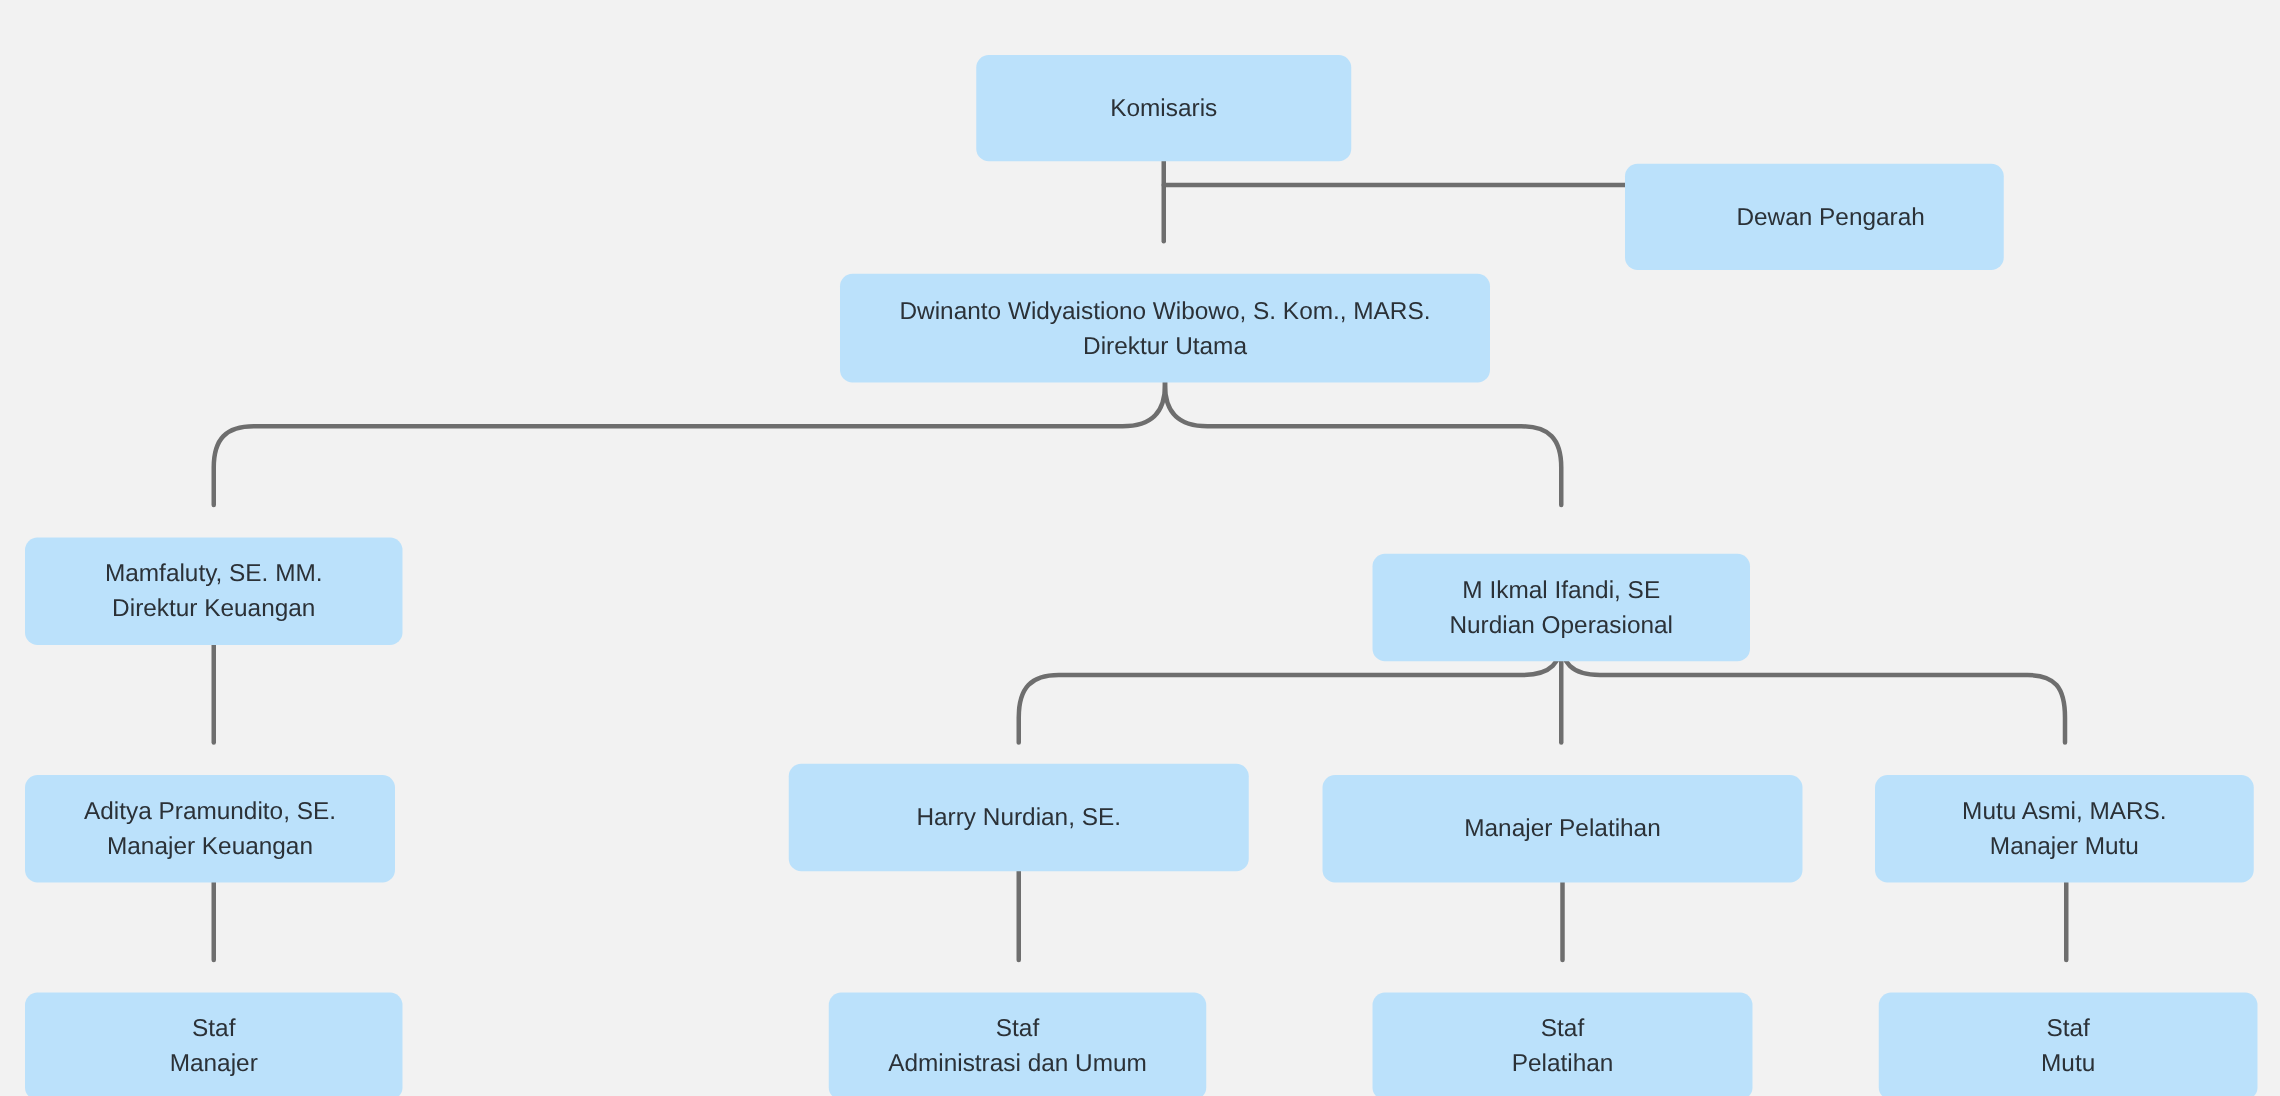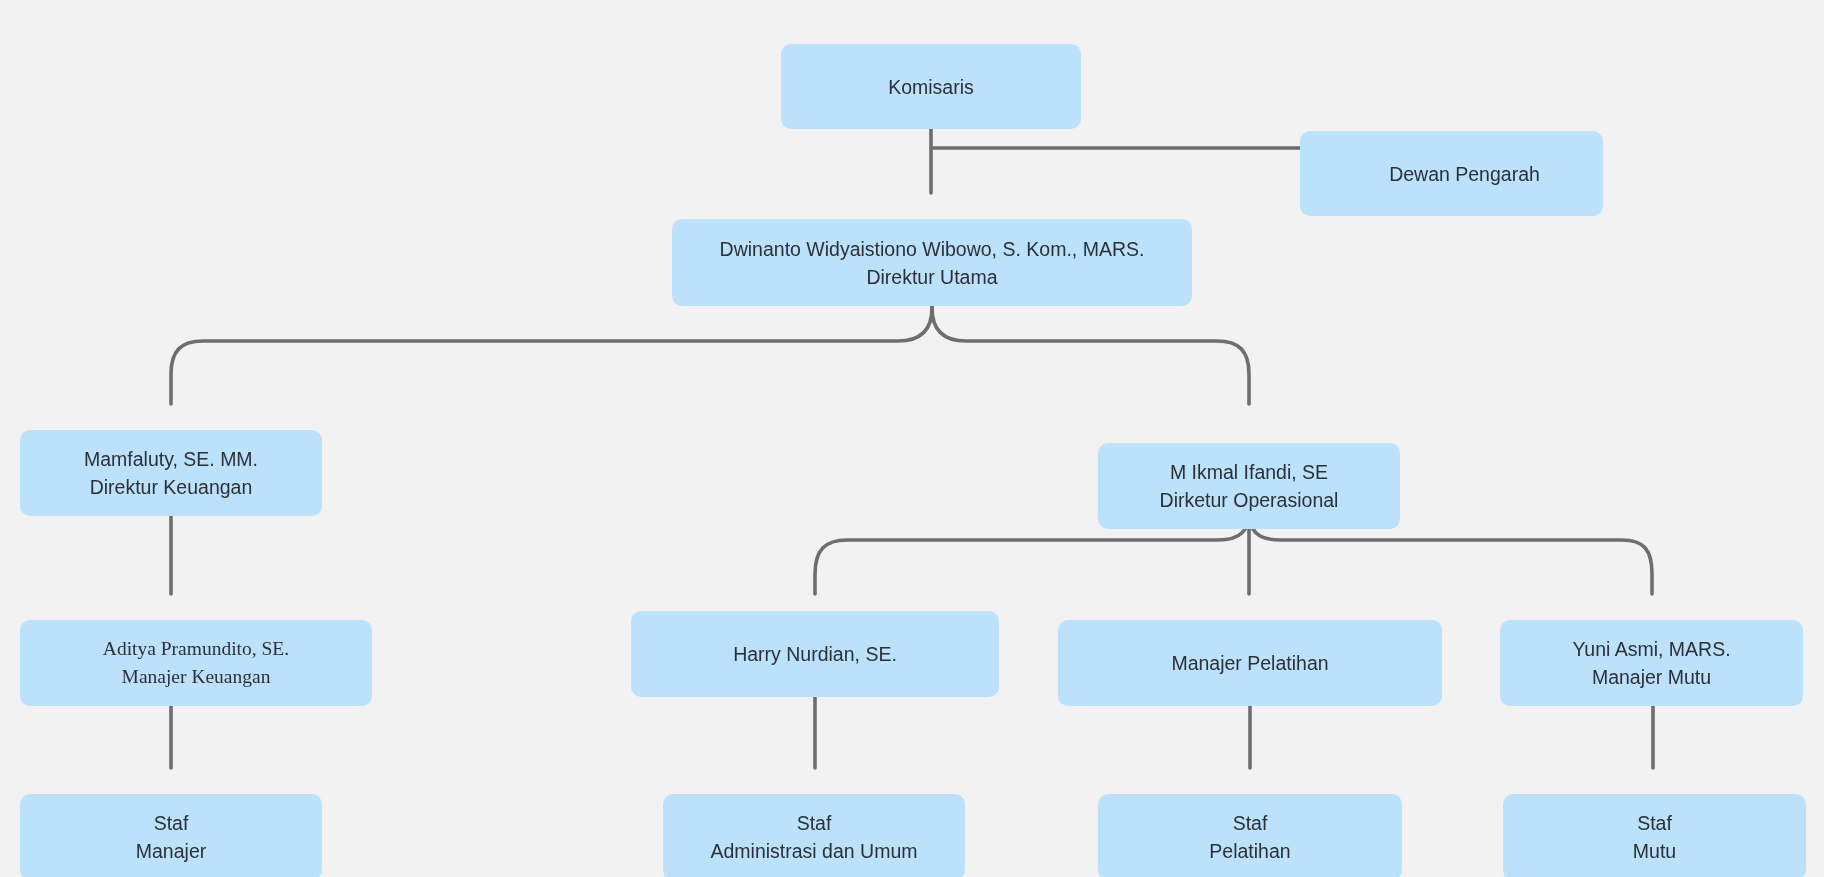--- a/index.html
+++ b/index.html
@@ -83,38 +83,38 @@
     <div>Direktur Keuangan</div>
   </div>
 
   <div class="node" style="left:672px;top:193px;width:520px;height:87px;">
     <div>Dwinanto Widyaistiono Wibowo, S. Kom., MARS.</div>
     <div>Direktur Utama</div>
   </div>
 
   <div class="node" style="left:1098px;top:417px;width:302px;height:86px;text-align:center;">
     <div>M Ikmal Ifandi, SE</div>
-    <div>Dirketur Operasional</div>
+    <div>Nurdian Operasional</div>
   </div>
 
-  <div class="node" style="left:20px;top:594px;width:352px;height:86px;font-family:Liberation Serif, serif;">
+  <div class="node" style="left:20px;top:594px;width:296px;height:86px;">
     <div>Aditya Pramundito, SE.</div>
     <div>Manajer Keuangan</div>
   </div>
 
   <div class="node" style="left:631px;top:585px;width:368px;height:86px;">
     <div>Harry Nurdian, SE.</div>
   </div>
 
   <div class="node" style="left:1058px;top:594px;width:384px;height:86px;">
     <div>Manajer Pelatihan</div>
   </div>
 
   <div class="node" style="left:1500px;top:594px;width:303px;height:86px;">
-    <div>Yuni Asmi, MARS.</div>
+    <div>Mutu Asmi, MARS.</div>
     <div>Manajer Mutu</div>
   </div>
 
   <div class="node" style="left:20px;top:768px;width:302px;height:86px;">
     <div>Staf</div>
     <div>Manajer</div>
   </div>
 
   <div class="node" style="left:663px;top:768px;width:302px;height:86px;">
     <div>Staf</div>

